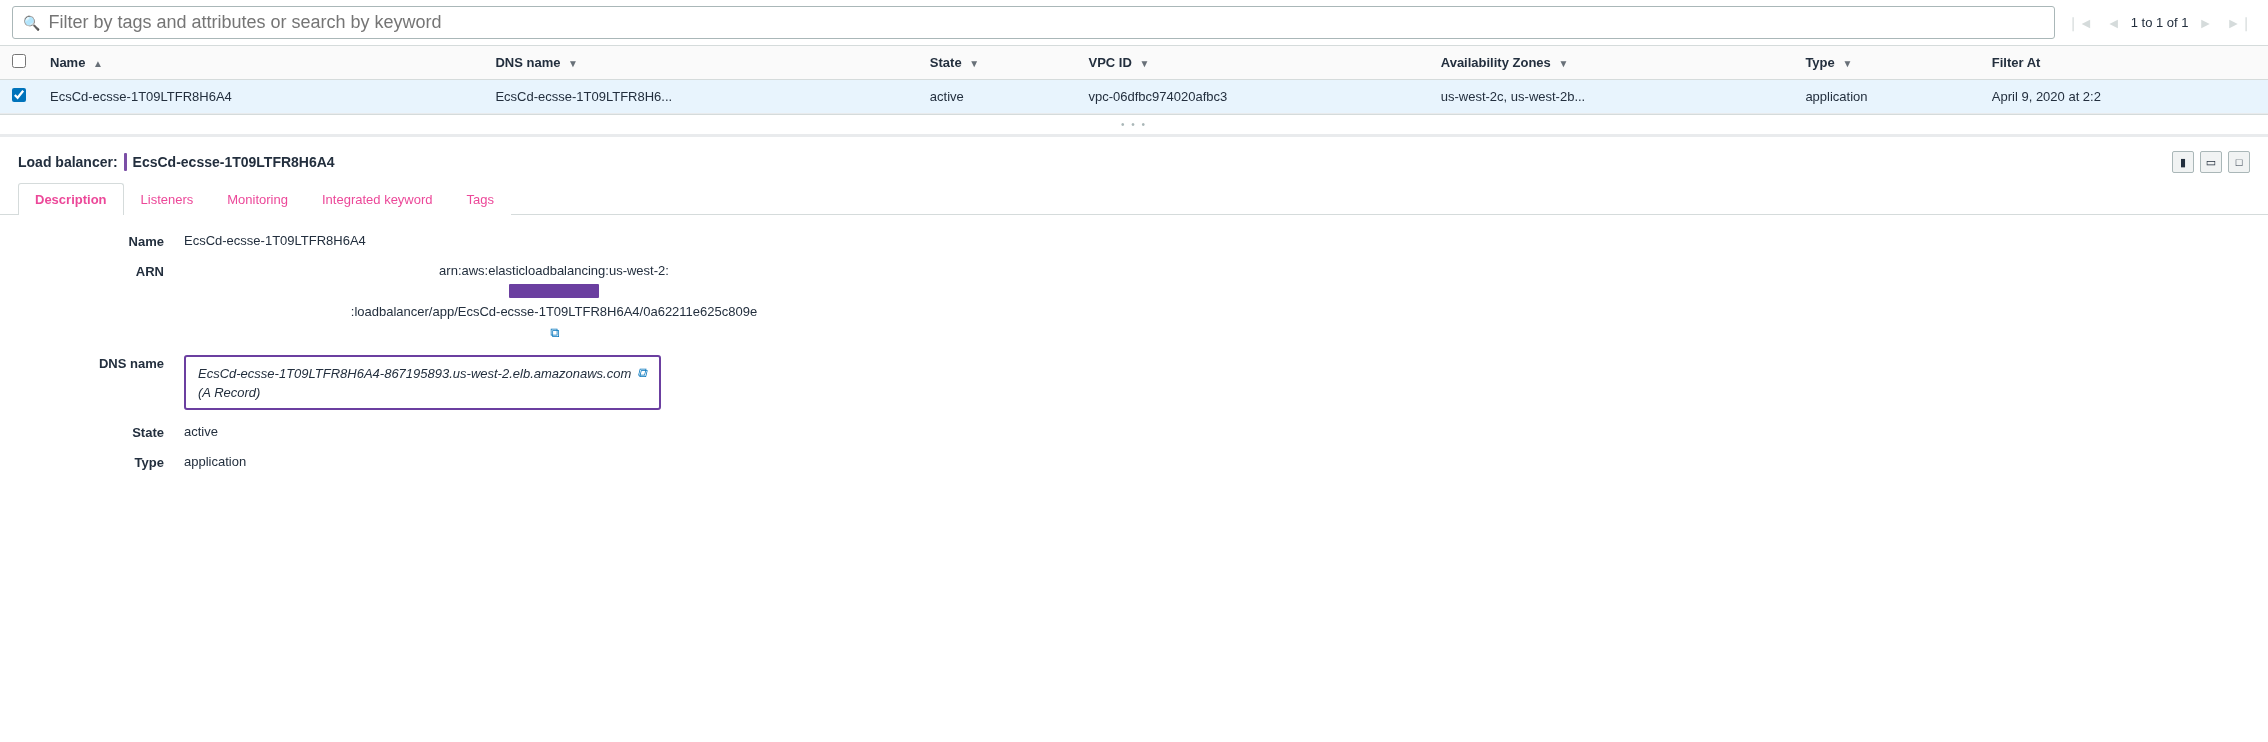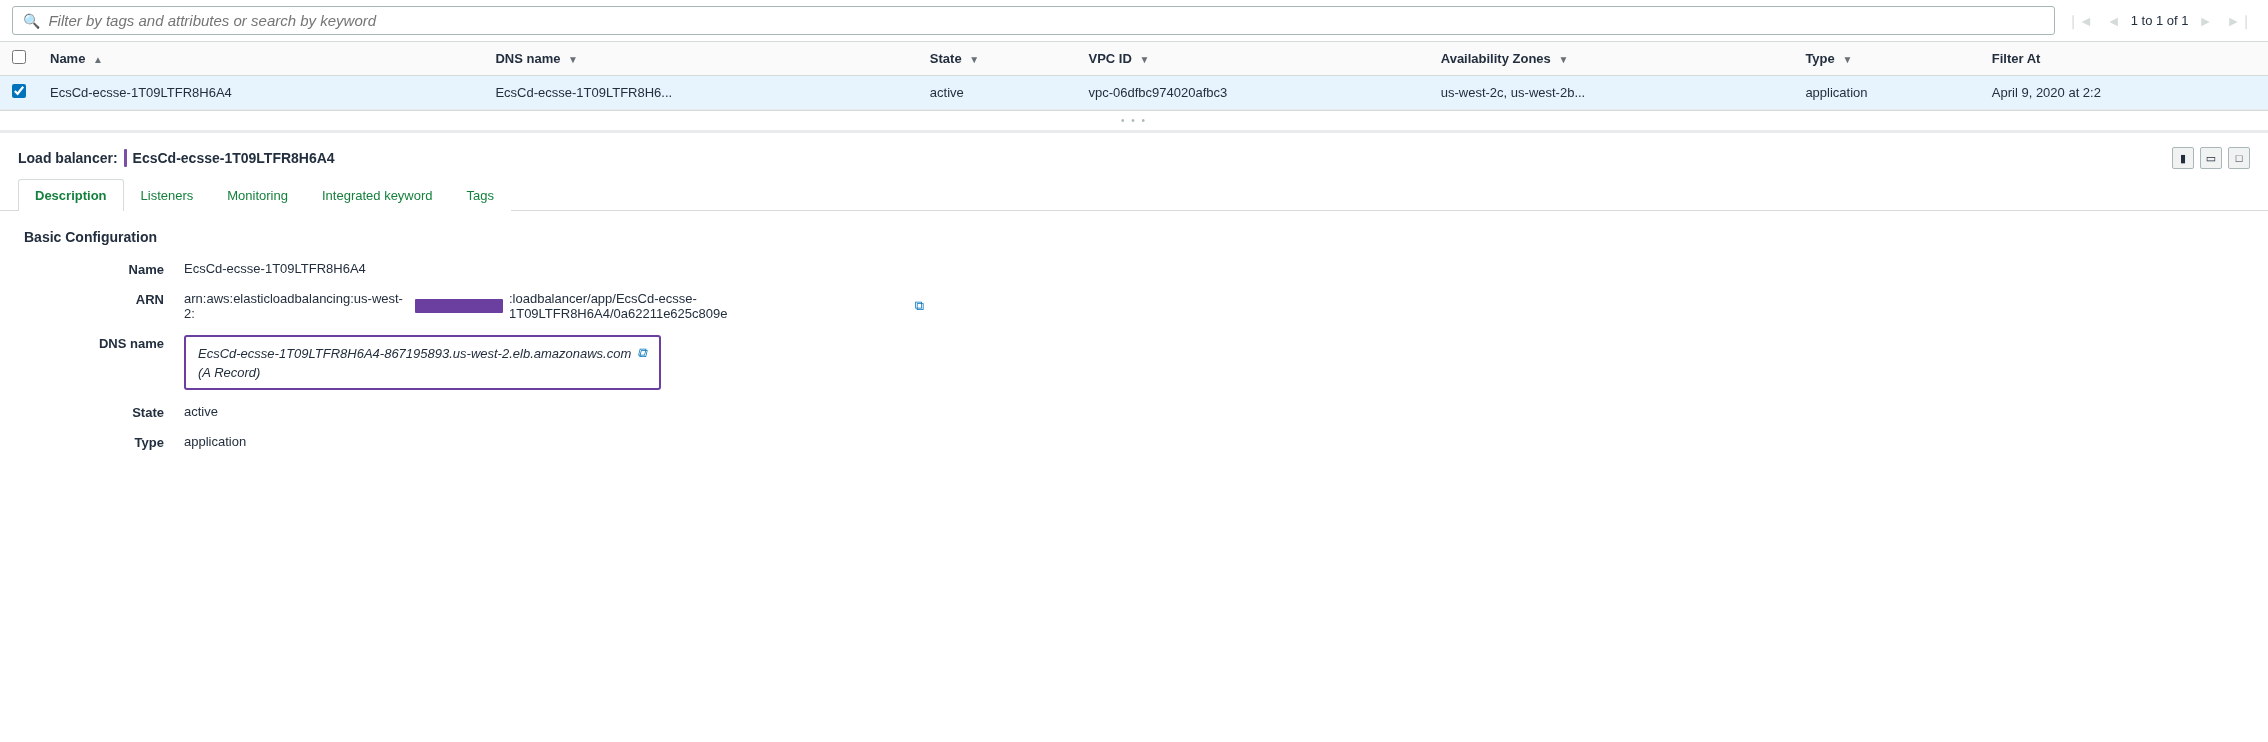--- a/index.html
+++ b/index.html
@@ -20,25 +20,24 @@
       align-items: center;
       border: 1px solid #aab7b8;
       border-radius: 3px;
       padding: 5px 10px;
       background: #fff;
       gap: 8px;
     }
     .search-bar input {
       border: none;
       outline: none;
-      font-size: 15px;
+      font-size: 18px;
       color: #be185d;
       width: 100%;
       background: transparent;
-      font-style: italic;
     }
     .search-icon { color: #687078; font-size: 14px; }
     .pagination {
       display: flex;
       align-items: center;
       gap: 6px;
       font-size: 13px;
       color: #232f3e;
     }
     .pagination-btn {
@@ -143,21 +142,21 @@
       border-bottom: 1px solid #d5dbdb;
       margin-top: 10px;
     }
     .tab {
       padding: 8px 16px;
       font-size: 13px;
       cursor: pointer;
       border: 1px solid transparent;
       border-bottom: none;
       border-radius: 3px 3px 0 0;
-      color: #15803d;
+      color: #ec4899;
       background: #fff;
       margin-bottom: -1px;
     }
     .tab.active {
       border-color: #d5dbdb;
       border-bottom-color: #fff;
       font-weight: 600;
       background: #fff;
     }
 
@@ -185,20 +184,21 @@
       padding-top: 1px;
     }
     .config-value {
       color: #232f3e;
     }
     .arn-row {
       display: flex;
       align-items: center;
       gap: 6px;
       flex-wrap: nowrap;
+      flex-direction: column;
     }
     .arn-redacted {
       display: inline-block;
       background: #6b3fa0;
       color: #6b3fa0;
       width: 90px;
       height: 14px;
       vertical-align: middle;
       border-radius: 1px;
     }
@@ -303,21 +303,20 @@
 
   <div class="tabs" id="tabs-container">
   <div class="tab active">Description</div>
       <div class="tab">Listeners</div>
       <div class="tab">Monitoring</div>
       <div class="tab">Integrated keyword</div>
       <div class="tab">Tags</div>
     </div>
 
   <div class="detail-content">
-    <div class="section-title">Basic Configuration</div>
     <div class="config-table">
 
       <div class="config-label">Name</div>
       <div class="config-value">EcsCd-ecsse-1T09LTFR8H6A4</div>
 
       <div class="config-label">ARN</div>
       <div class="config-value arn-row">
         <span>arn:aws:elasticloadbalancing:us-west-2:</span>
         <span class="arn-redacted">&nbsp;</span>
         <span>:loadbalancer/app/EcsCd-ecsse-1T09LTFR8H6A4/0a62211e625c809e</span>

